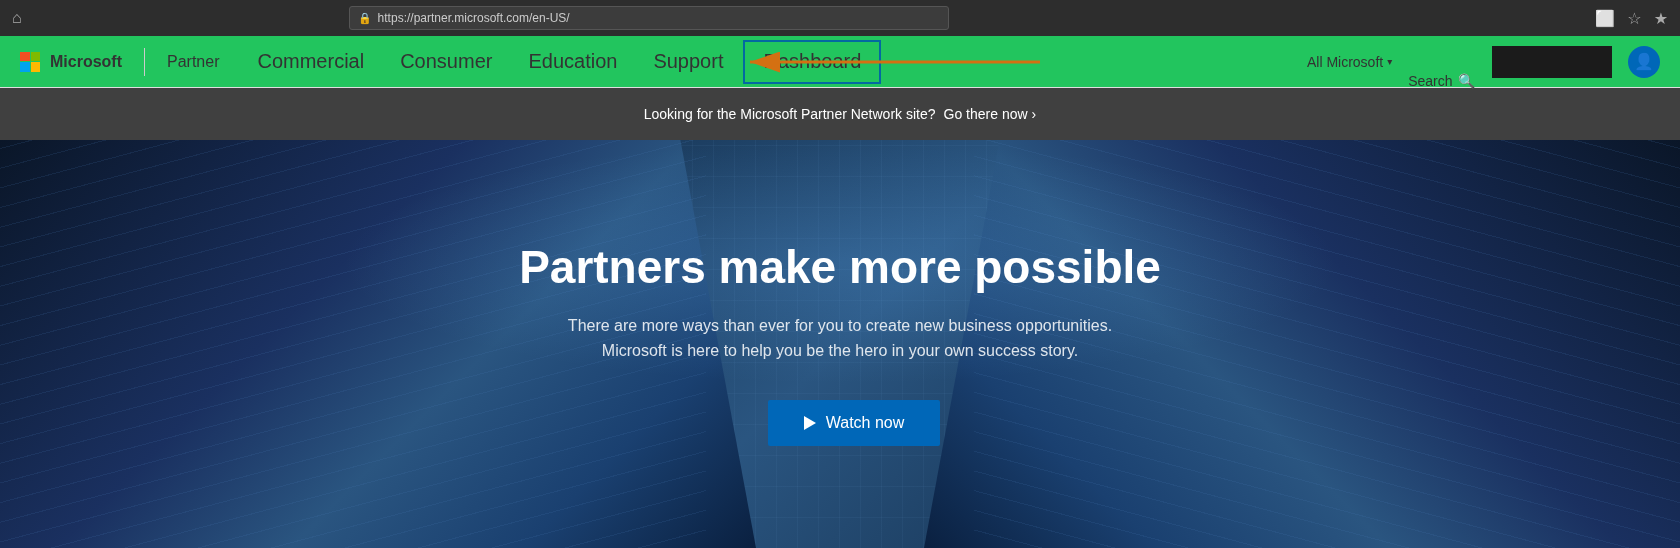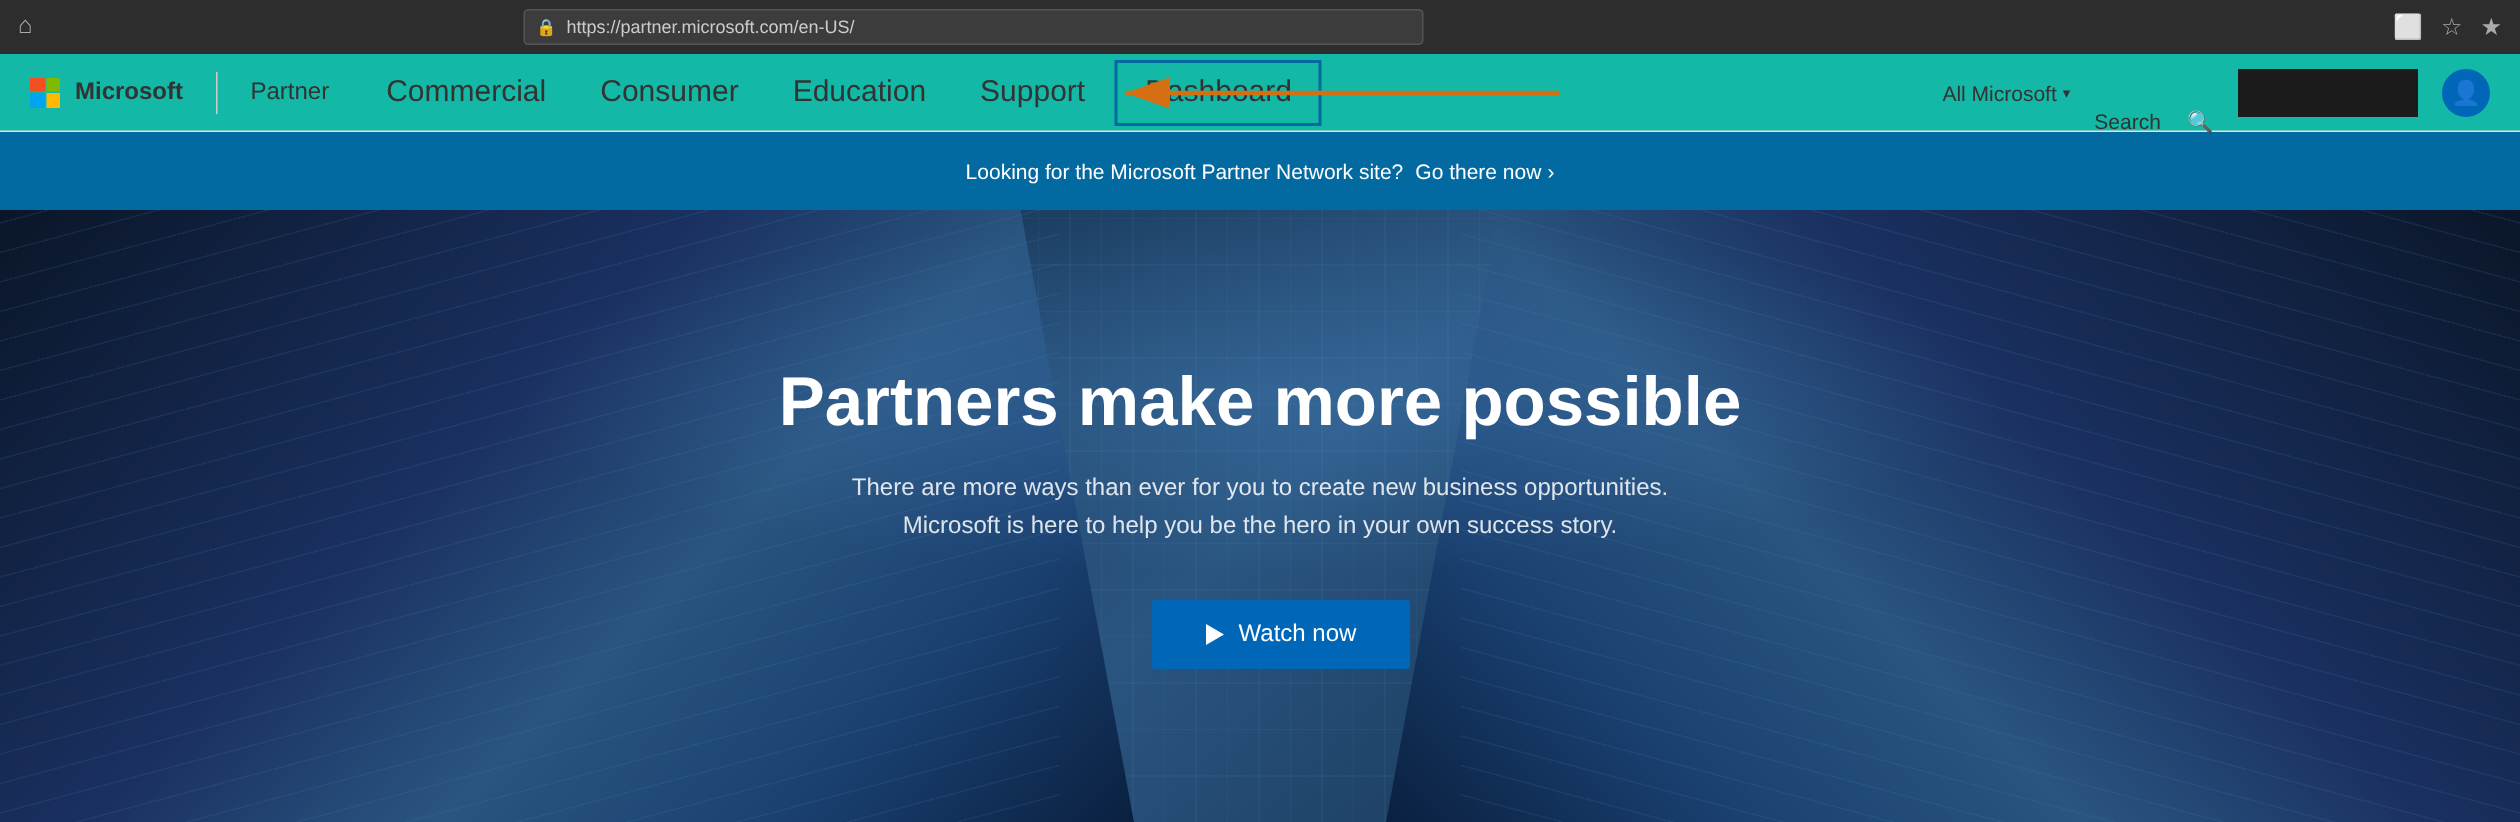--- a/index.html
+++ b/index.html
@@ -33,21 +33,21 @@
       display: flex;
       gap: 12px;
       align-items: center;
       margin-left: auto;
     }
     .browser-toolbar-icons span { color: #aaa; font-size: 16px; cursor: pointer; }
 
     
     .nav-bar {
       height: 52px;
-      background: #14b8a6;
+      background: #22c55e;
       display: flex;
       align-items: center;
       padding: 0 20px;
       border-bottom: 1px solid #e0e0e0;
       position: relative;
       z-index: 10;
     }
     .nav-logo {
       display: flex;
       align-items: center;
@@ -103,21 +103,21 @@
       display: flex;
       align-items: center;
       gap: 4px;
       font-size: 14px;
       color: #333;
       cursor: pointer;
     }
     .search-bar {
       display: flex;
       align-items: center;
-      gap: 18px;
+      gap: 6px;
       font-size: 14px;
       color: #333;
       cursor: pointer;
       margin-top: 38px;
     }
     .user-avatar {
       width: 32px;
       height: 32px;
       border-radius: 50%;
       background: #0067b8;
@@ -133,21 +133,21 @@
       color: #fff;
       padding: 6px 16px;
       font-size: 14px;
       border: none;
       cursor: pointer;
       height: 32px;
     }
 
     
     .notification-bar {
-      background: #0369a1;
+      background: #404040;
       height: 52px;
       display: flex;
       align-items: center;
       justify-content: center;
       gap: 8px;
     }
     .notification-bar .notif-text { color: #fff; font-size: 14px; }
     .notification-bar .notif-link {
       color: #fff;
       font-size: 14px;

